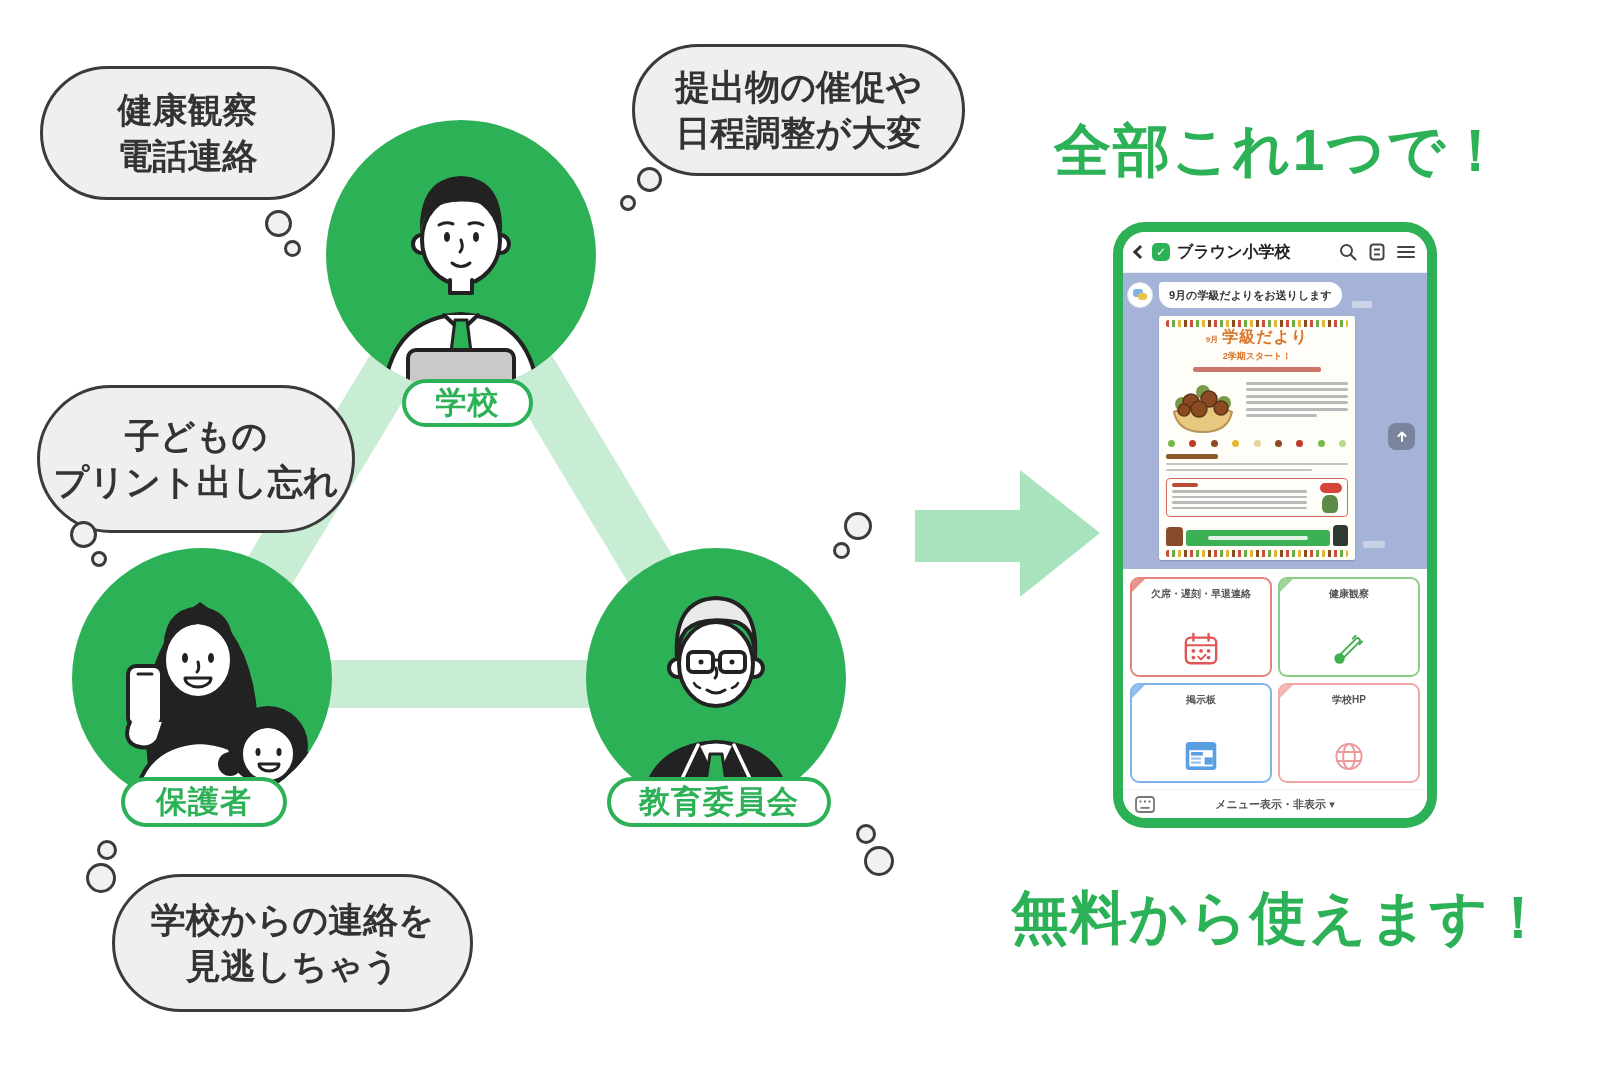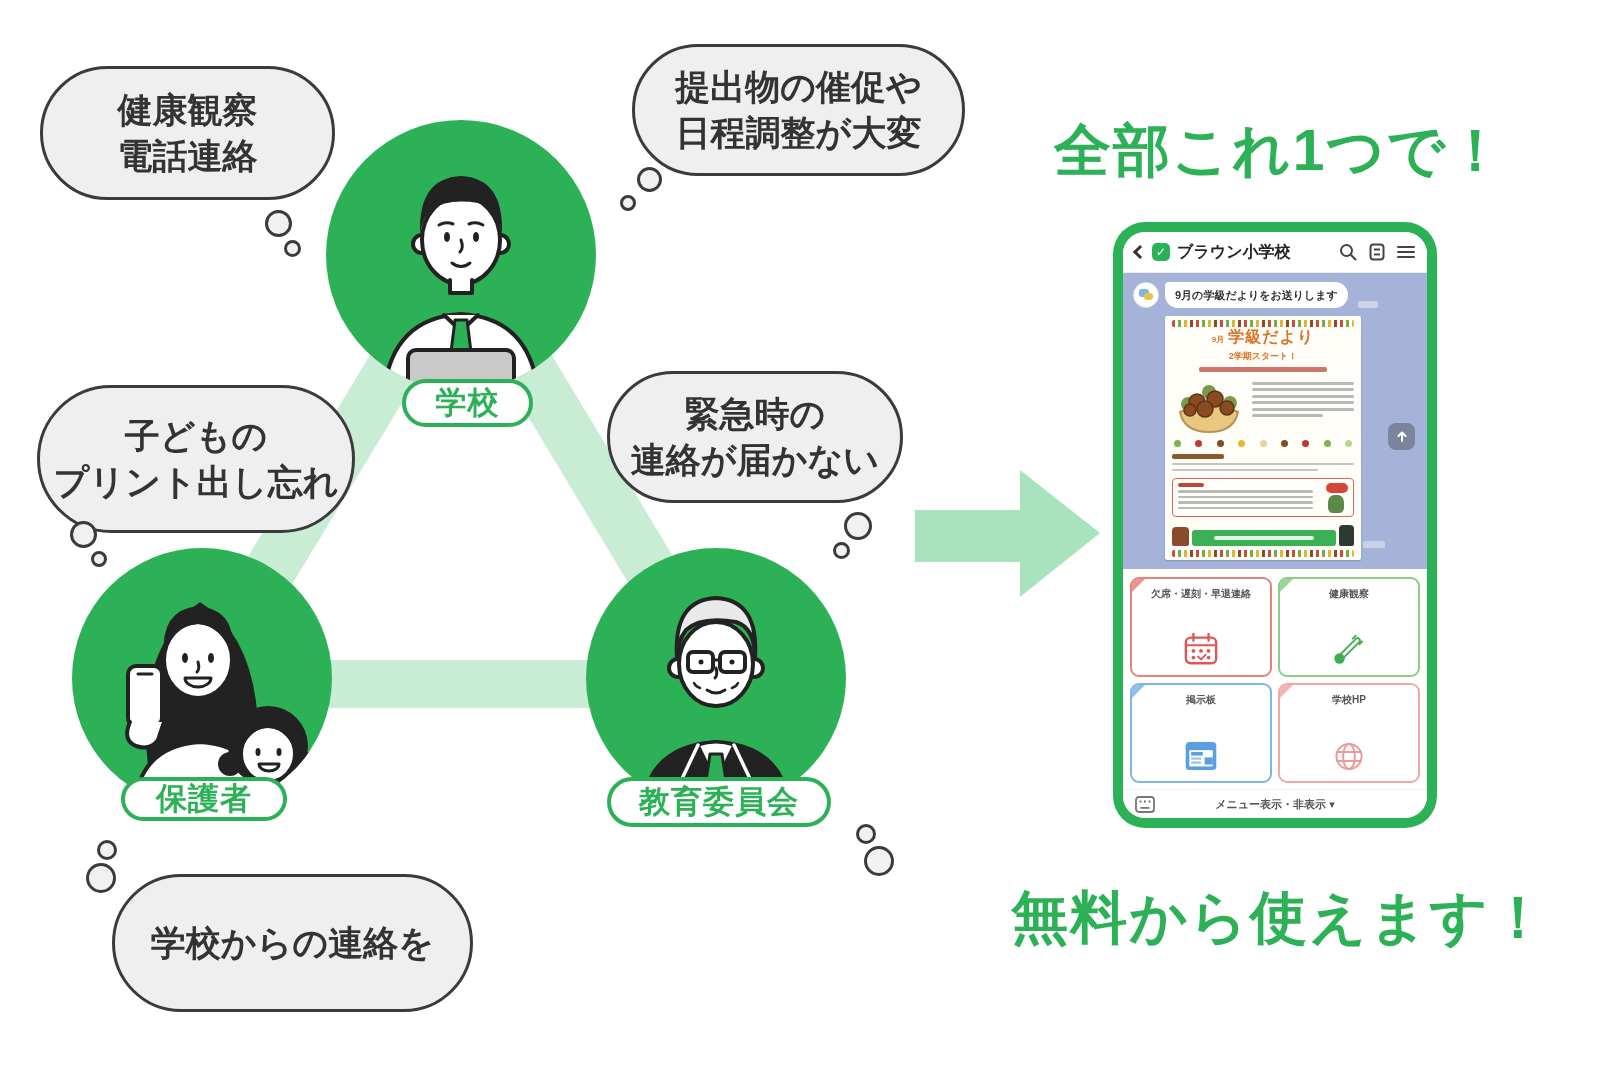--- a/index.html
+++ b/index.html
@@ -40,21 +40,21 @@
          background:var(--green);border-radius:32px;padding:10px;}
   .screen{width:100%;height:100%;background:#fff;border-radius:22px;overflow:hidden;display:flex;flex-direction:column;}
   .ph-header{height:43px;background:#fff;display:flex;align-items:center;gap:7px;padding:0 12px;border-bottom:1px solid #ececec;}
   .chev{width:10px;height:10px;border-left:3px solid #333;border-bottom:3px solid #333;transform:rotate(45deg);flex:0 0 auto;}
   .badge{width:18px;height:18px;background:var(--green);border-radius:5px;color:#fff;font-size:12px;font-weight:900;
          display:flex;align-items:center;justify-content:center;flex:0 0 auto;}
   .ph-name{font-size:16px;font-weight:800;color:#222;flex:1 1 auto;white-space:nowrap;overflow:hidden;}
   .ph-icons{display:flex;gap:12px;align-items:center;}
   .ph-icons svg{display:block;}
 
-  .chat{flex:0 0 295px;background:var(--chatbg);padding:9px 10px;position:relative;}
+  .chat{flex:0 0 295px;background:var(--chatbg);padding:9px 4px;position:relative;}
   .msg-row{display:flex;align-items:flex-start;gap:6px;}
   .msg-avatar{width:26px;height:26px;border-radius:50%;background:#fff;border:1px solid #dde2ef;
               display:flex;align-items:center;justify-content:center;flex:0 0 auto;}
   .msg-bubble{background:#fff;border-radius:14px;border-top-left-radius:4px;padding:6px 10px;
               font-size:11px;font-weight:600;color:#333;max-width:230px;line-height:1.3;}
   .stamp{width:20px;height:7px;background:rgba(255,255,255,.45);border-radius:2px;align-self:flex-end;margin-left:4px;}
 
   .news{margin:8px 0 0 32px;width:196px;background:#fffdf8;border-radius:2px;box-shadow:0 1px 2px rgba(0,0,0,.2);
         padding:4px 7px 3px;position:relative;}
   .deco{height:7px;border-radius:2px;background:repeating-linear-gradient(90deg,
@@ -134,29 +134,26 @@
   <div class="dot" style="left:637px;top:167px;width:25px;height:25px;"></div>
   <div class="dot" style="left:620px;top:195px;width:16px;height:16px;"></div>
 
   <div class="tb" style="left:37px;top:356px;width:318px;height:148px;margin-top:29px;">
     <span>子どもの</span>
     <span>プリント出し忘れ</span>
   </div>
   <div class="dot" style="left:70px;top:521px;width:27px;height:27px;"></div>
   <div class="dot" style="left:91px;top:551px;width:16px;height:16px;"></div>
 
-  <div class="tb" style="left:607px;top:371px;width:296px;height:132px;">
-    <span>緊急時の</span>
-    <span>連絡が届かない</span>
-  </div>
   <div class="dot" style="left:844px;top:512px;width:28px;height:28px;"></div>
   <div class="dot" style="left:833px;top:542px;width:17px;height:17px;"></div>
 
   <div class="tb" style="left:112px;top:874px;width:361px;height:138px;">
     <span>学校からの連絡を</span>
+    <span>見逃しちゃう</span>
   </div>
   <div class="dot" style="left:97px;top:840px;width:20px;height:20px;"></div>
   <div class="dot" style="left:86px;top:863px;width:30px;height:30px;"></div>
 
   <div class="dot" style="left:856px;top:824px;width:20px;height:20px;"></div>
   <div class="dot" style="left:864px;top:846px;width:30px;height:30px;"></div>
 
   <div class="actor" style="left:326px;top:120px;width:270px;height:270px;">
     <svg viewBox="0 0 270 270">
       <g stroke="#222" stroke-width="4" stroke-linecap="round" stroke-linejoin="round">
@@ -201,21 +198,21 @@
         <circle cx="234" cy="216" r="12" fill="#222" stroke="none"></circle>
         <ellipse cx="196" cy="206" rx="27" ry="28" fill="#fff"></ellipse>
         <path d="M170,200 Q172,170 196,168 Q222,170 222,200 Q212,180 196,180 Q180,180 170,200 Z" fill="#222" stroke="none"></path>
         <ellipse cx="186" cy="204" rx="2.5" ry="4" fill="#222" stroke="none"></ellipse>
         <ellipse cx="207" cy="204" rx="2.5" ry="4" fill="#222" stroke="none"></ellipse>
         <path d="M187,216 a10,7 0 0 0 20,0 Z" fill="#fff" stroke-width="3"></path>
         <path d="M160,262 Q164,236 196,234 Q228,236 232,262 Z" fill="#fff"></path>
       </g>
     </svg>
   </div>
-  <div class="pill" style="left:121px;top:777px;width:166px;height:44px;text-align:right;">
+  <div class="pill" style="left:121px;top:777px;width:166px;height:50px;text-align:right;">
     <span>保護者</span>
   </div>
 
   <div class="actor" style="left:586px;top:548px;width:260px;height:260px;">
     <svg viewBox="0 0 260 260">
       <g stroke="#222" stroke-width="4" stroke-linecap="round" stroke-linejoin="round">
         <circle cx="92" cy="120" r="9" fill="#fff"></circle>
           <circle cx="168" cy="120" r="9" fill="#fff"></circle>
         <ellipse cx="130" cy="116" rx="37" ry="42" fill="#fff"></ellipse>
         <path d="M91,110 Q87,52 130,50 Q173,52 169,110 Q169,80 150,74 Q115,68 100,82 Q92,92 91,110 Z" fill="#e9e9e9"></path>

